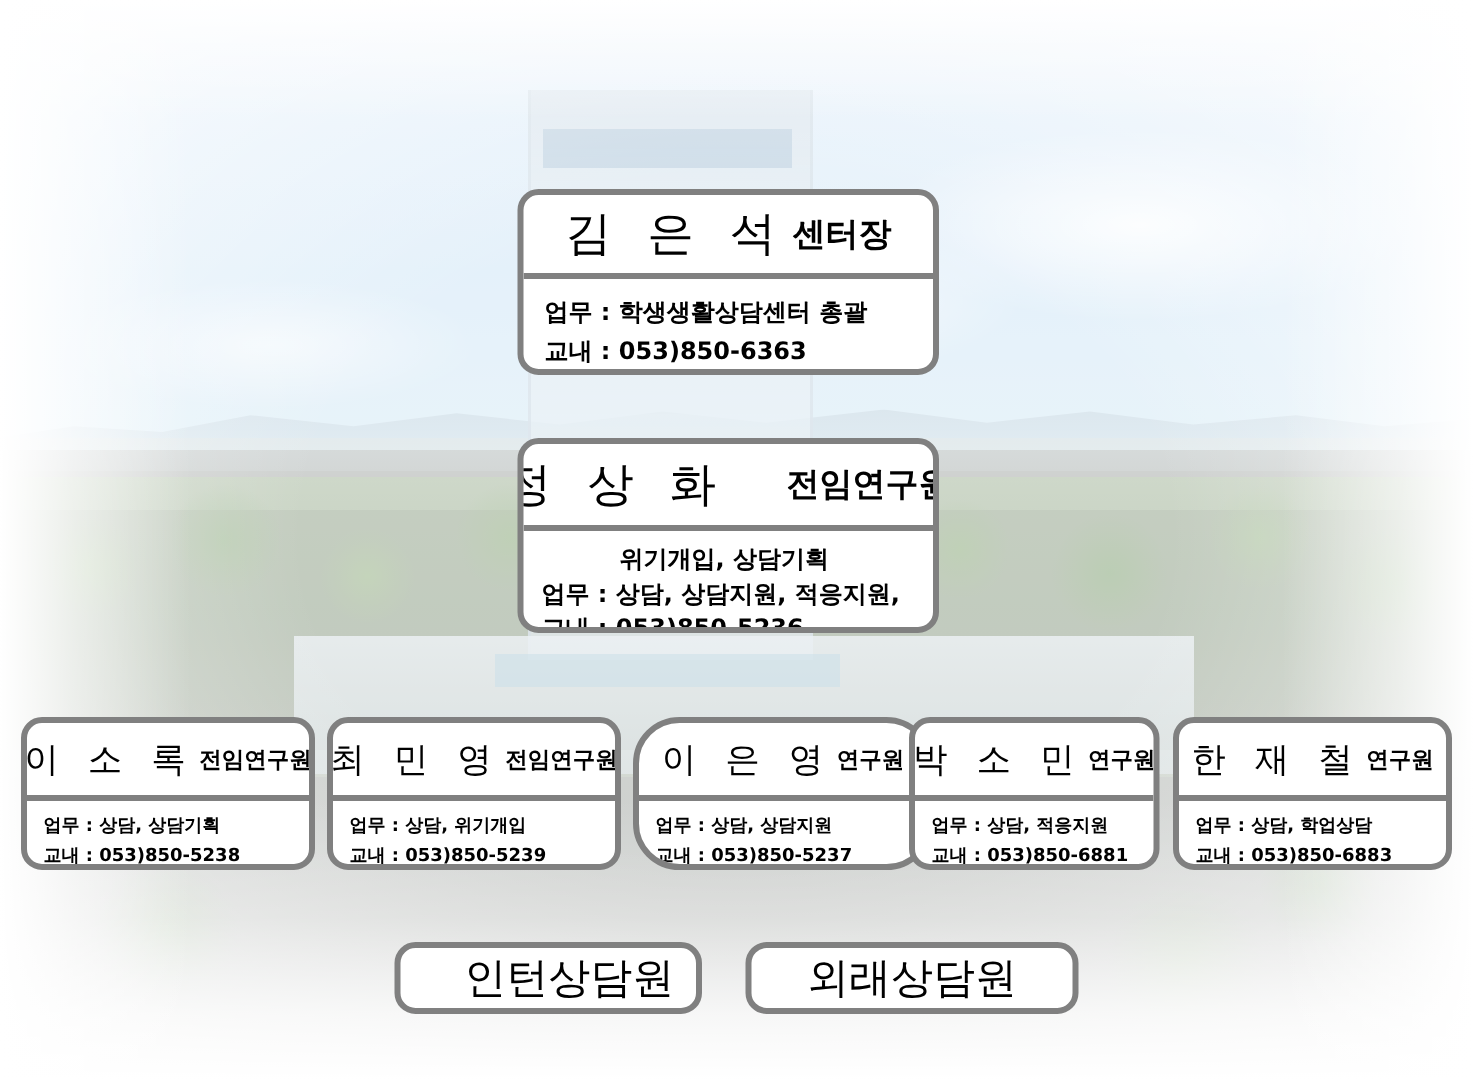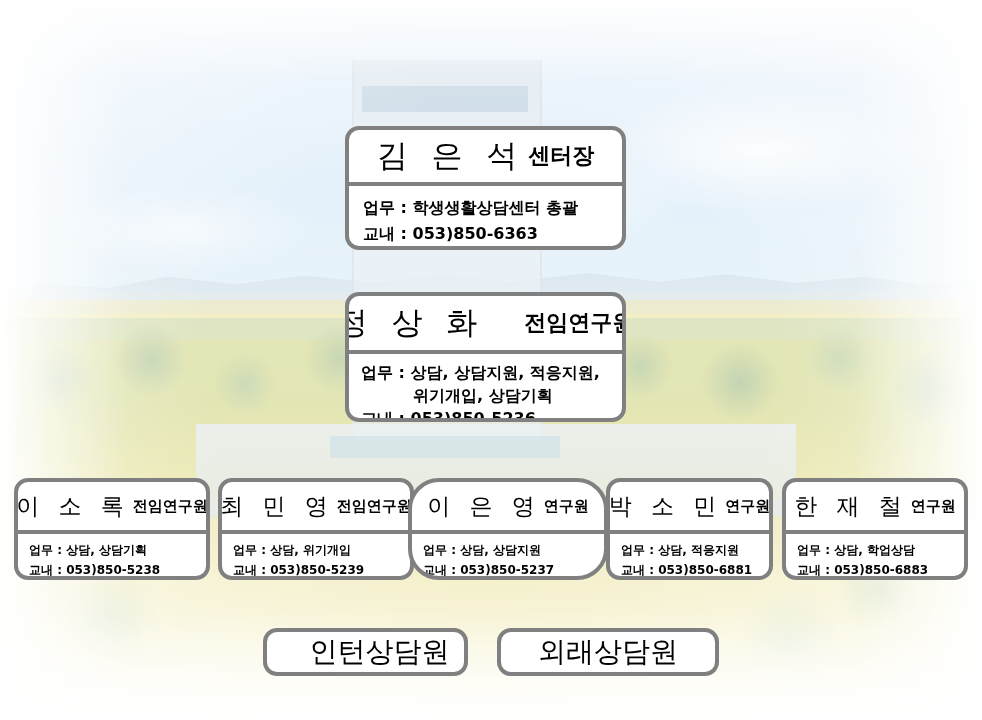--- a/index.html
+++ b/index.html
@@ -11,21 +11,21 @@
   body {
     font-family: "DejaVu Sans", "Liberation Sans", sans-serif;
   }
 
   
   .canvas {
     position: relative;
     width: 982px;
     height: 720px;
     overflow: hidden;
-    background: #fde047;
+    background: #737373;
   }
 
   
   .bg-layer {
     position: absolute;
     inset: 0;
     pointer-events: none;
   }
 
   
@@ -214,21 +214,21 @@
   
   .card-staff { top: 478px; height: 102px; }
   .card-staff .card-head { height: 48px; }
   .card-staff .card-name { font-size: 23px; letter-spacing: 6px; }
   .card-staff .card-role { font-size: 15px; margin-left: 3px; }
   .card-staff .card-body { padding: 6px 13px 0 11px; }
   .card-staff .card-line { font-size: 12px; line-height: 20px; }
 
   .staff-0 { left: 14px;  width: 196px; }
   .staff-1 { left: 218px; width: 196px; }
-  .staff-2 { left: 408px; width: 200px; border-radius: 31px; }
+  .staff-2 { left: 422px; width: 200px; border-radius: 31px; }
   .staff-3 { left: 606px; width: 167px; }
   .staff-4 { left: 782px; width: 186px; }
 
   
   .card-plain {
     top: 628px; height: 48px;
     display: flex;
     align-items: center;
     justify-content: center;
   }
@@ -270,22 +270,22 @@
     </div>
   </div>
 
   <div class="card card-prof">
     <div class="card-head">
       <span class="card-name">정 상 화</span>
       <span class="card-role">전임연구원</span>
     </div>
     <div class="card-rule"></div>
     <div class="card-body">
+      <div class="card-line indent">위기개입, 상담기획</div>
       <div class="card-line">업무 : 상담, 상담지원, 적응지원,</div>
-      <div class="card-line indent">위기개입, 상담기획</div>
       <div class="card-line">교내 : 053)850-5236</div>
     </div>
   </div>
 
   <div class="card card-staff staff-0">
     <div class="card-head">
       <span class="card-name">이 소 록</span>
       <span class="card-role">전임연구원</span>
     </div>
     <div class="card-rule"></div>

